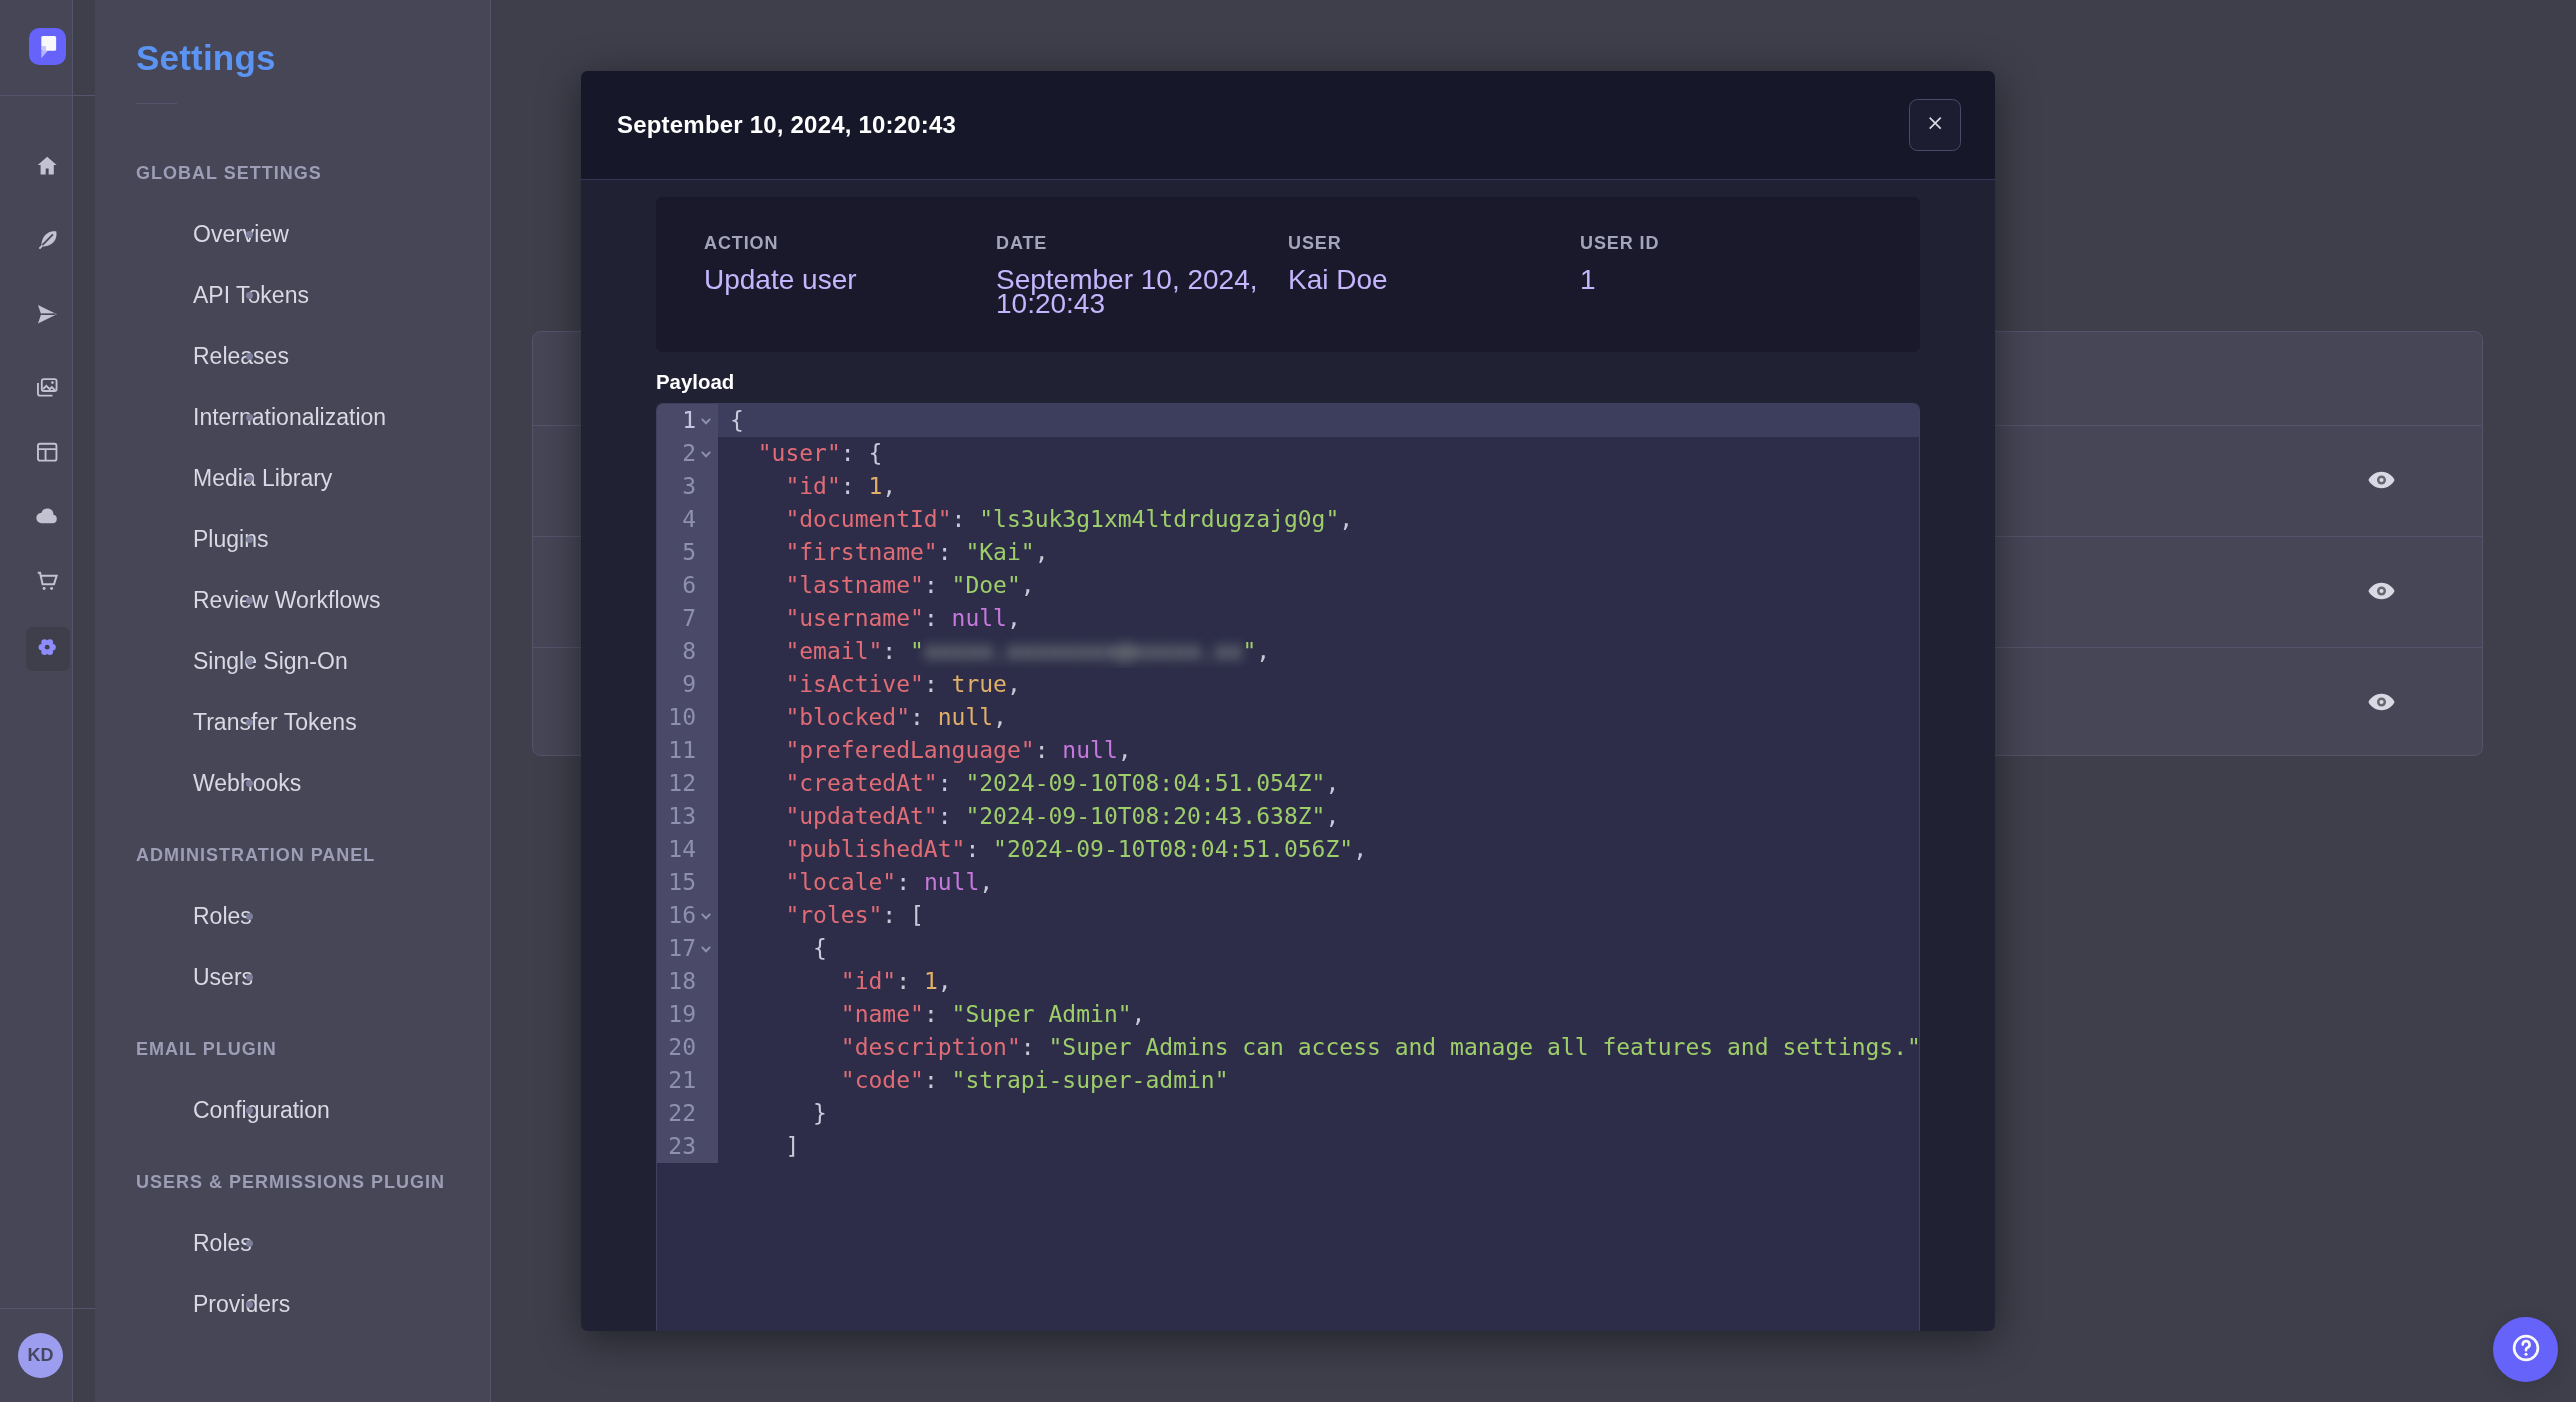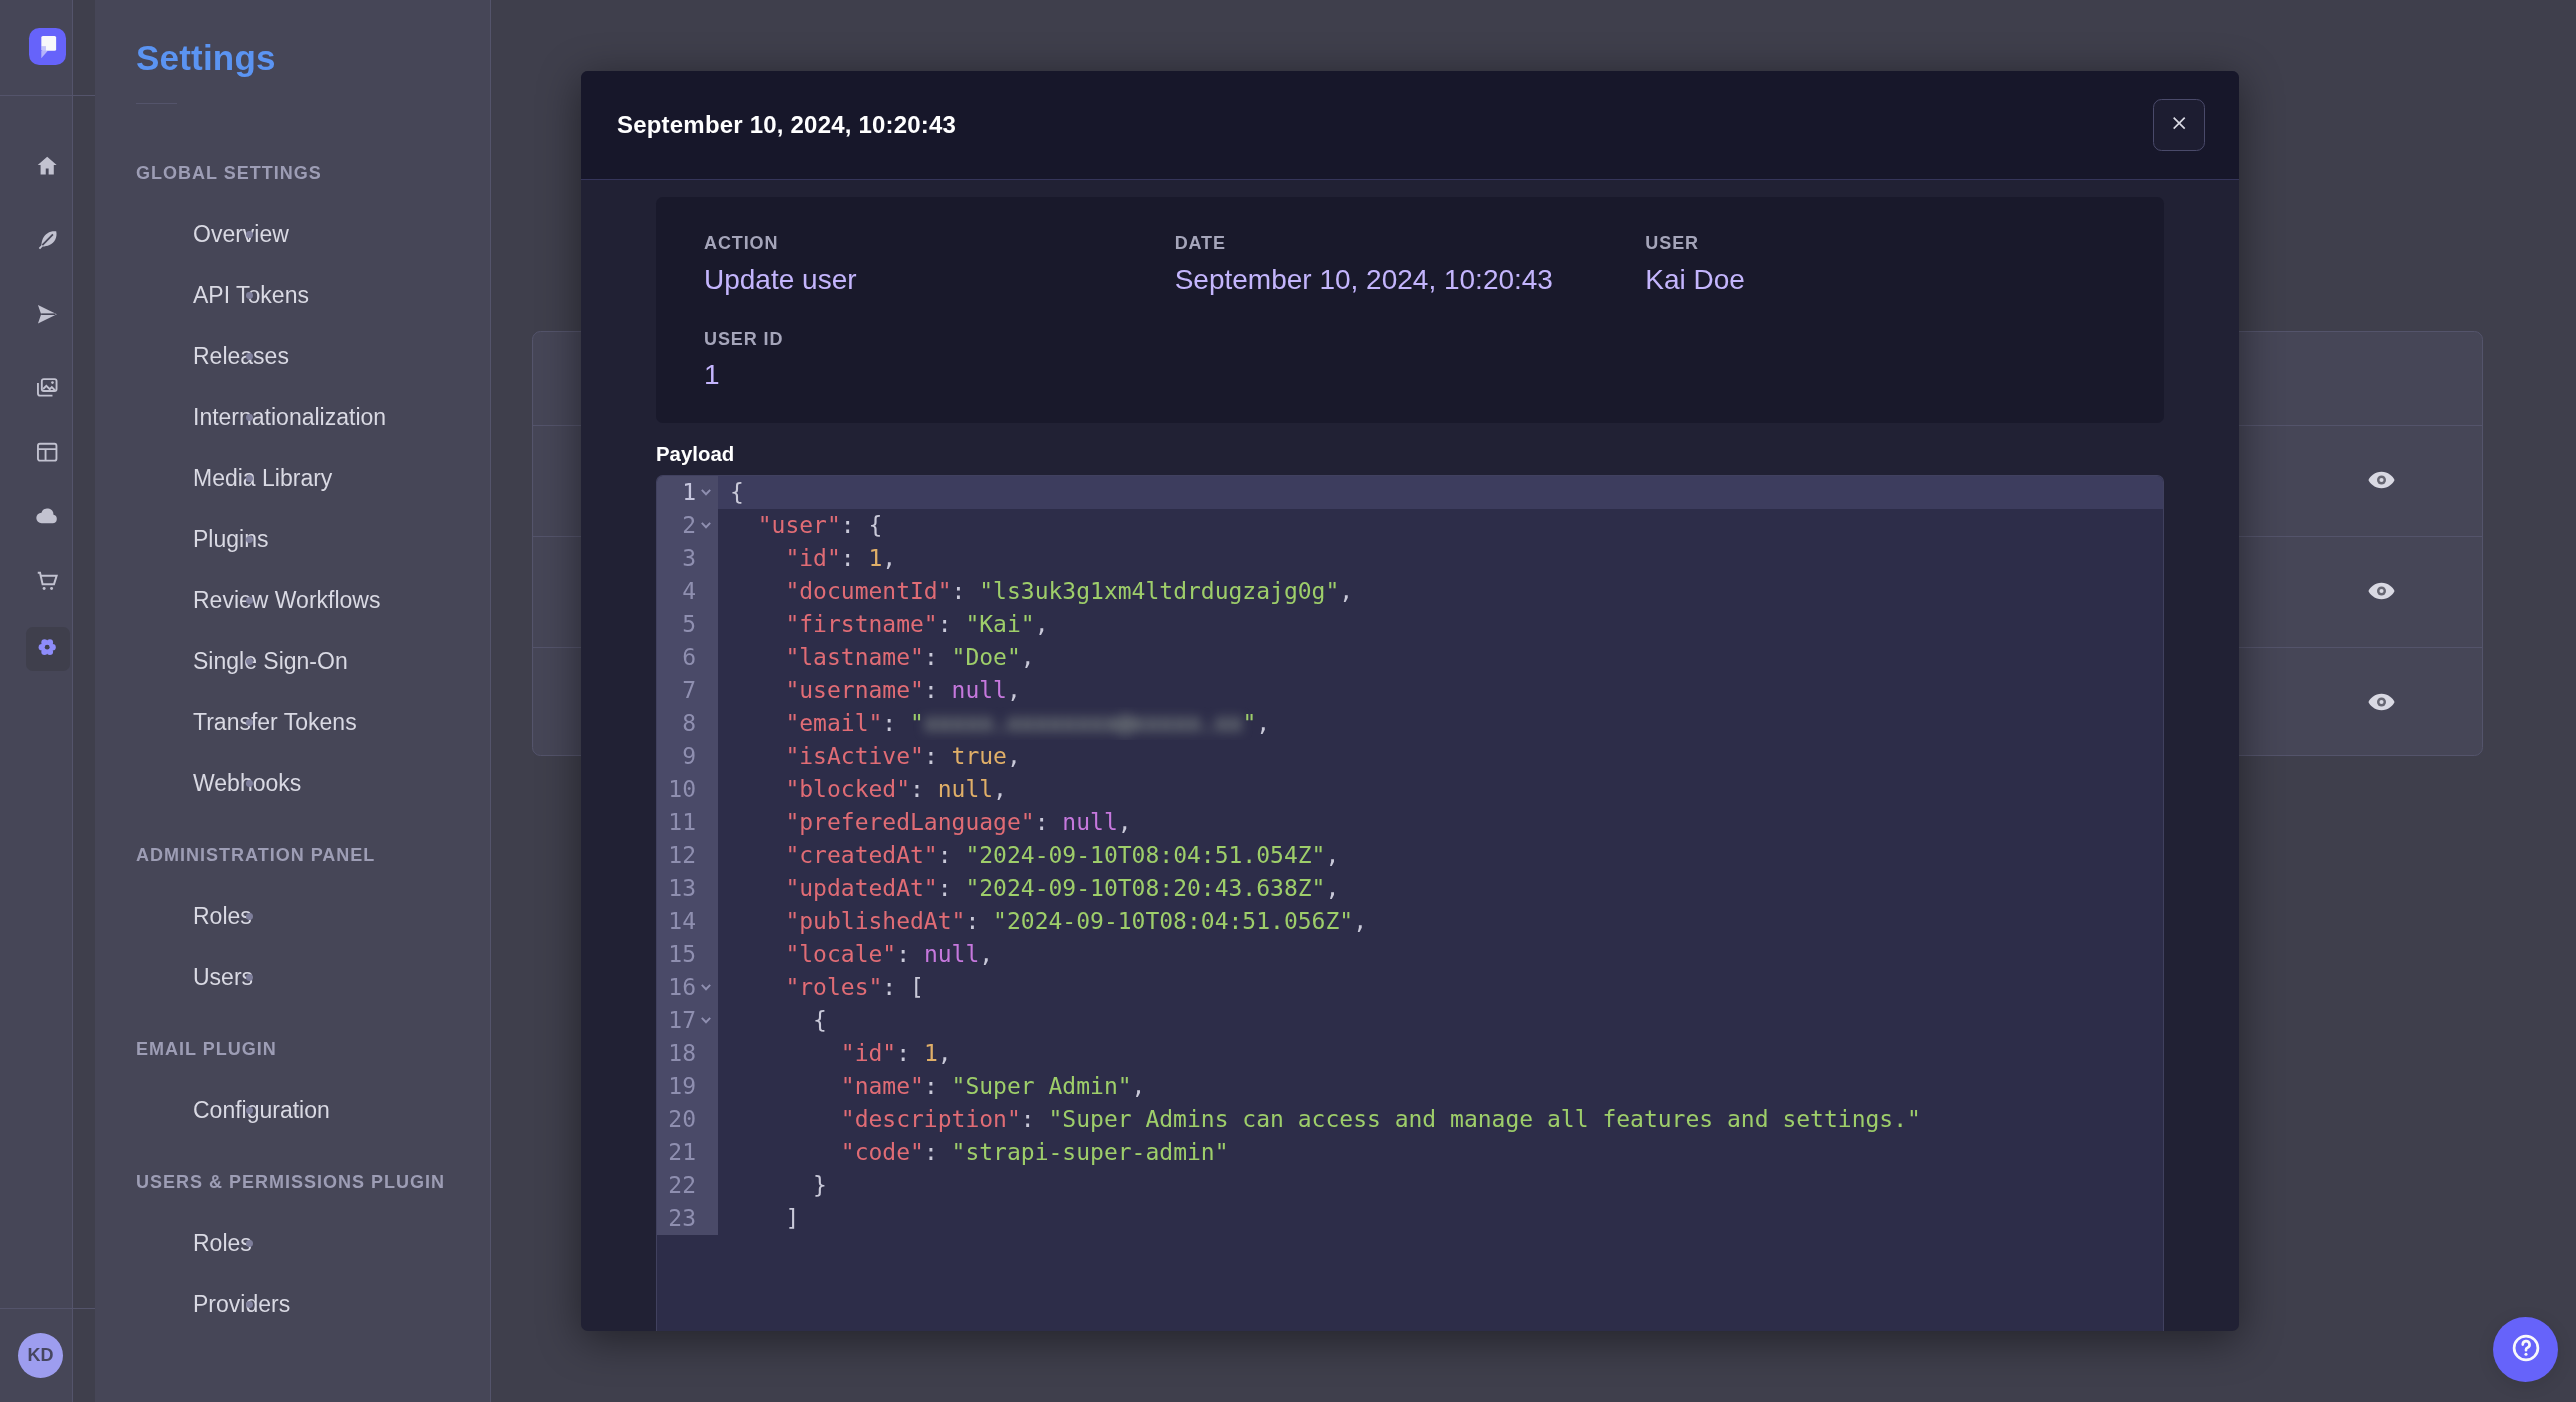--- a/index.html
+++ b/index.html
@@ -40,28 +40,28 @@
   .table-row { position:relative; height:111px; border-top:0.9px solid #32324d; }
   .eye-btn { position:absolute; right:82px; top:50%; transform:translateY(-50%); width:37px; height:37px; border:none; background:transparent; cursor:pointer; color:#d9d9e3; display:flex; align-items:center; justify-content:center; }
   .eye-btn svg { width:31px; height:31px; }
   .help-fab { position:absolute; right:18px; bottom:19.6px; width:65px; height:65px; border-radius:50%; border:none; background:var(--accent); cursor:pointer; color:#ffffff; display:flex; align-items:center; justify-content:center; box-shadow:0 3.4px 13.6px rgba(0,0,0,.3); }
   .help-fab svg { width:34px; height:34px; }
 
   
   .overlay { position:absolute; inset:0; background:rgba(220,220,228,0.2); z-index:5; }
 
   
-  .modal { position:absolute; left:581px; top:71px; width:1658px; height:1260px; background:#212134; border-radius:6.8px; overflow:hidden; z-index:10; box-shadow:0 8.5px 43px rgba(0,0,0,.45); display:flex; flex-direction:column; }
+  .modal { position:absolute; left:581px; top:71px; width:1414px; height:1260px; background:#212134; border-radius:6.8px; overflow:hidden; z-index:10; box-shadow:0 8.5px 43px rgba(0,0,0,.45); display:flex; flex-direction:column; }
   .modal-header { flex:0 0 109px; background:#17172a; border-bottom:0.9px solid #35355a; position:relative; display:flex; align-items:center; padding:0 36px; }
   .modal-title { color:#ffffff; font-size:24px; font-weight:bold; letter-spacing:0.2px; }
   .close-btn { position:absolute; right:34px; top:50%; transform:translateY(-50%); width:52px; height:52px; border-radius:8.5px; background:#1d1d31; border:0.9px solid #4a4a6a; cursor:pointer; color:#d9d9e3; display:flex; align-items:center; justify-content:center; }
   .close-btn svg { width:20.4px; height:20.4px; }
   .modal-body { flex:1; display:flex; flex-direction:column; padding:0 75px; overflow:hidden; }
   .log-details-title { margin-top:66px; color:#ffffff; font-size:27px; font-weight:600; line-height:41px; }
-  .details-card { margin-top:17px; background:#19192b; border-radius:6.8px; padding:36px 48px; display:grid; grid-template-columns:1fr 1fr 1fr; row-gap:37px; }
+  .details-card { margin-top:17px; background:#19192b; border-radius:6.8px; padding:36px 48px; display:grid; grid-template-columns:1fr 1fr 1fr 1fr; row-gap:37px; }
   .d-label { color:#a5a5ba; font-size:18px; font-weight:bold; letter-spacing:0.9px; }
   .d-value { margin-top:13.6px; color:#c4b5fd; font-size:28px; line-height:24px; }
   .payload-label { margin-top:20.4px; color:#ffffff; font-size:20.4px; font-weight:600; line-height:20.4px; }
 
   
   .code-block { margin-top:11px; flex:1; overflow:hidden; border:0.9px solid #41415f; border-bottom:none; border-radius:6.8px 6.8px 0 0; background:#2d2d49; font-family:"DejaVu Sans Mono", monospace; font-size:23px; }
   .code-row { display:flex; height:33px; }
   .ln-cell { position:relative; flex:0 0 61px; background:#4a4a68; color:#8f8fb0; text-align:right; line-height:33px; padding-right:22px; }
   .code-row.active .ln-cell { color:#c6c6de; }
   .fold { position:absolute; right:4.3px; top:0; height:33px; width:13.6px; display:flex; align-items:center; cursor:pointer; color:#8f8fb0; }

